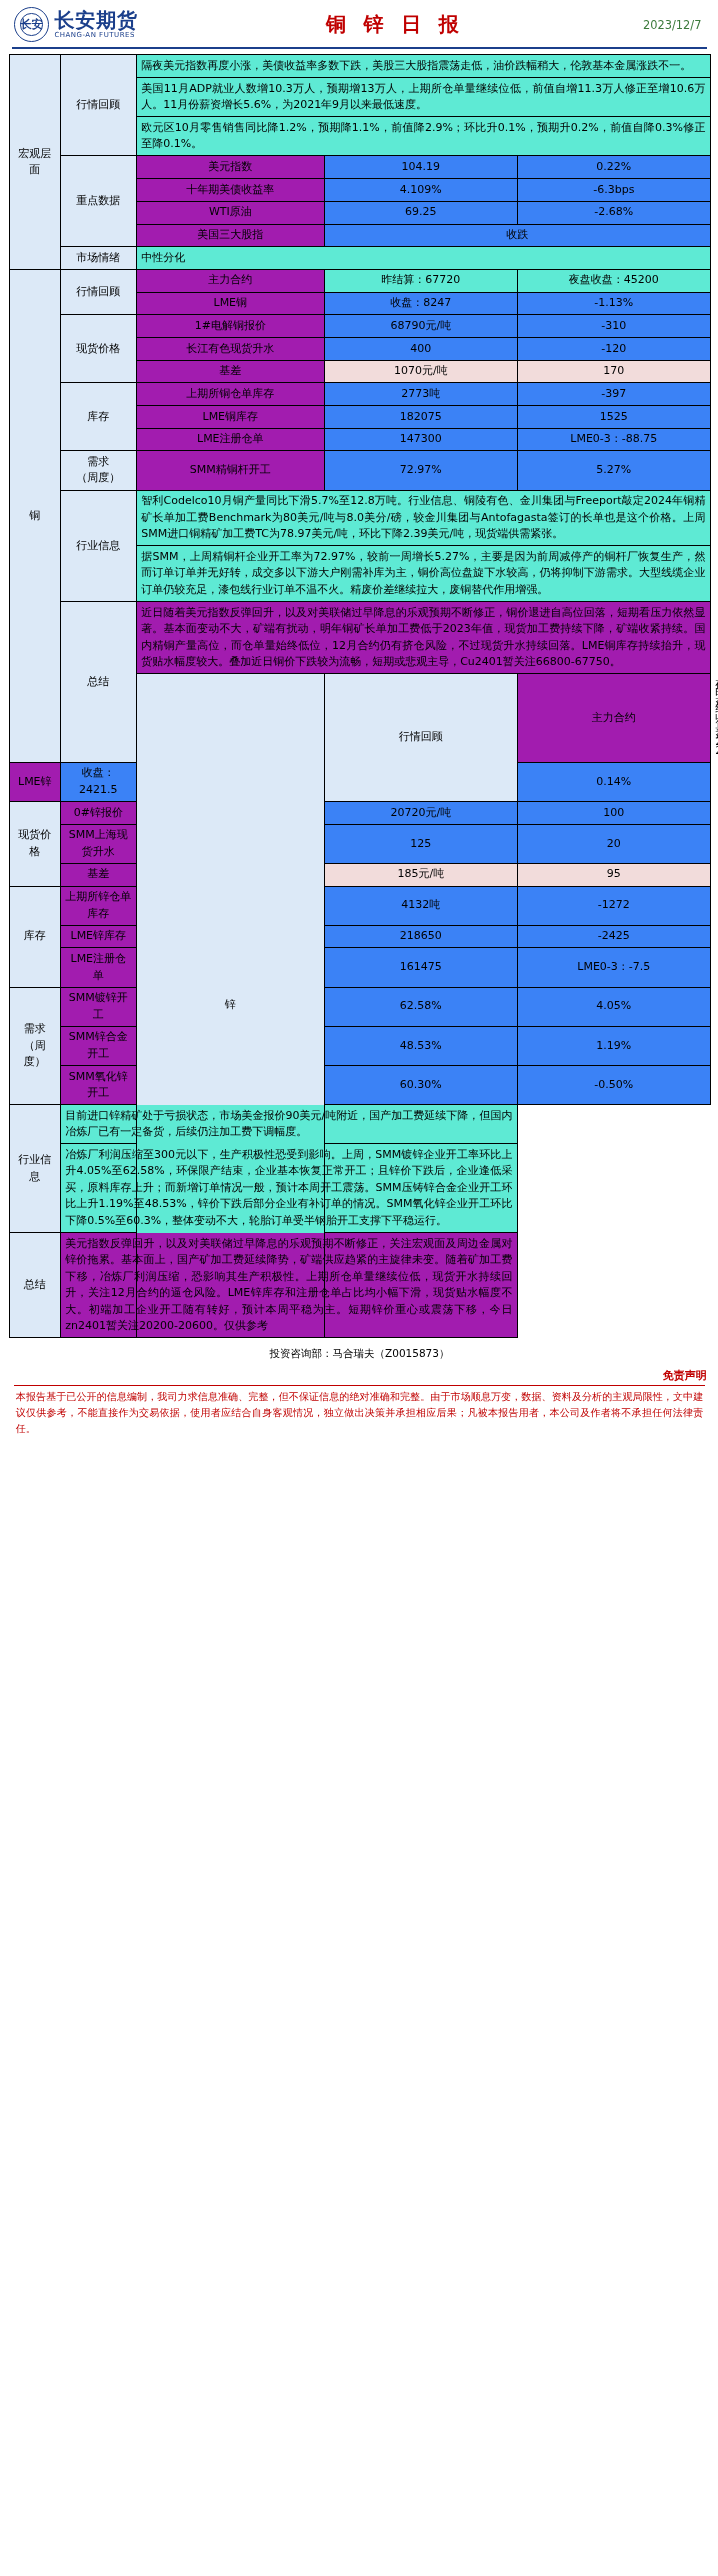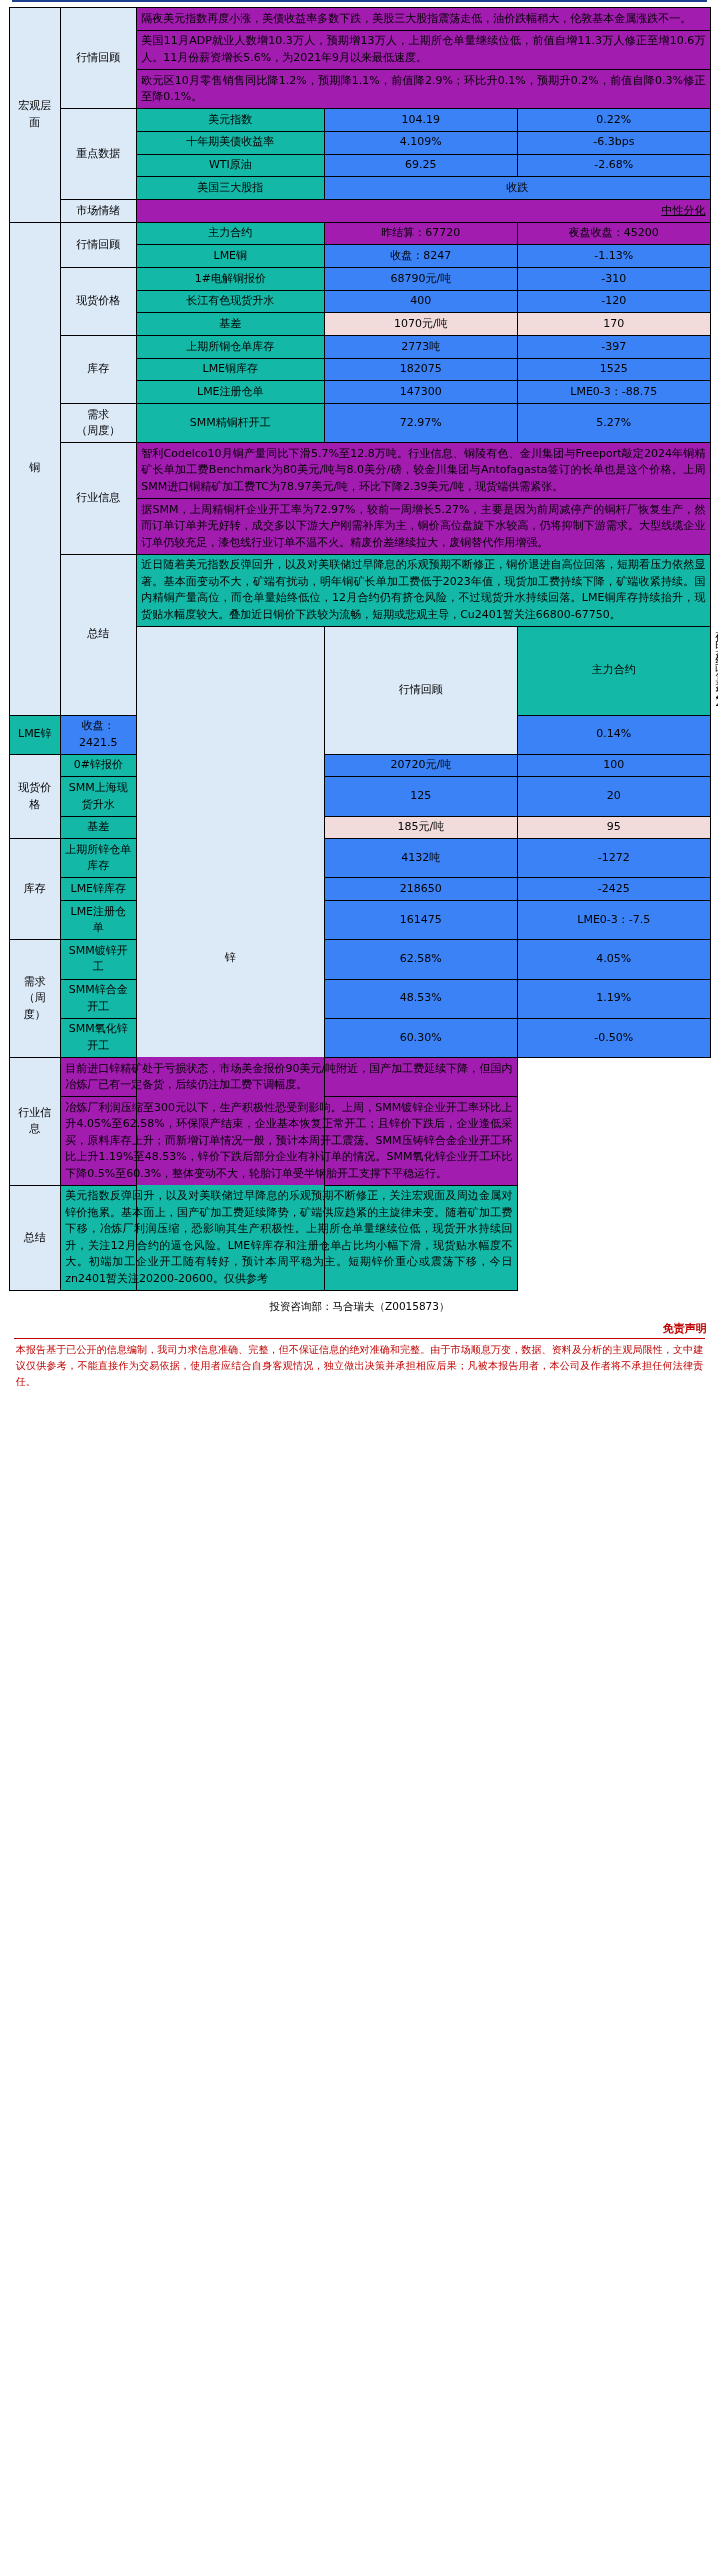--- a/index.html
+++ b/index.html
@@ -75,43 +75,56 @@
   }
   td.sub {
     width: 76px; text-align: center; font-size: 11px;
   }
   td.label {
     text-align: center;
   }
   td.num { text-align: center; }
   td.para { text-align: justify; line-height: 1.62; padding: 4.4px 6.2px; }
   .bg-blue { background: #dce9f7; }
-  .bg-lblue { background: #14b8a6; margin-left: 24px; }
+  .bg-lblue { background: #a21caf; margin-left: 24px; }
   .bg-orange { background: #3b82f6; }
   .bg-pink { background: #f2dcdb; }
-  .bg-white { background: #a21caf; }
-  .center { text-align: right; text-decoration: underline; }
+  .bg-white { background: #5eead4; }
+  .center { text-align: left; }
   
   .signature {
     text-align: center; font-size: 10.5px; margin: 8.8px 0 7px 0; color: #000;
   }
   .disclaimer-title {
     color: #c00000; font-size: 11px; font-weight: bold; margin: 3.5px 3.5px 1.8px 7px; text-align: right;
   }
   .disclaimer-rule { height: 0.9px; background: #c00000; margin: 0 5.3px 3.5px 5.3px; }
   .disclaimer-body {
     color: #c00000; font-size: 10px; line-height: 1.6; margin: 0 7px 8.8px 7px;
     text-align: justify;
   }
 </style>
 </head>
 <body>
 
 <div class="page">
 
+  <div class="header">
+    <div class="logo-wrap">
+      <div class="logo-mark">
+        <span>长安</span>
+      </div>
+      <div>
+        <div class="logo-text-cn">长安期货</div>
+        <div class="logo-text-en">CHANG-AN FUTURES</div>
+      </div>
+    </div>
+    <div class="doc-title">铜 锌 日 报</div>
+    <div class="doc-date">2023/12/7</div>
+  </div>
   <div class="header-rule"></div>
 
   <table class="main">
     <colgroup>
       <col style="width:51px">
       <col style="width:76px">
       <col style="width:188px">
       <col style="width:193px">
       <col style="width:193px">
     </colgroup>

